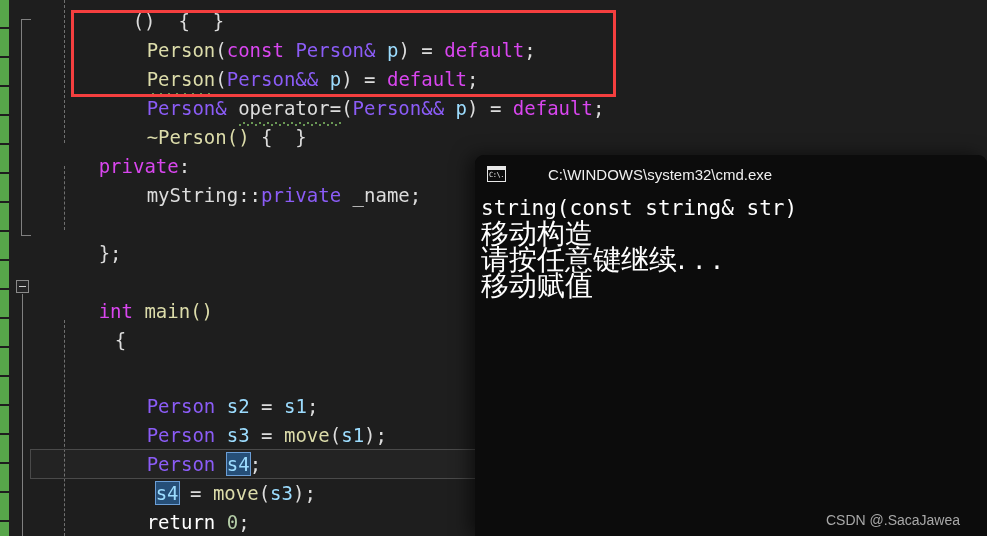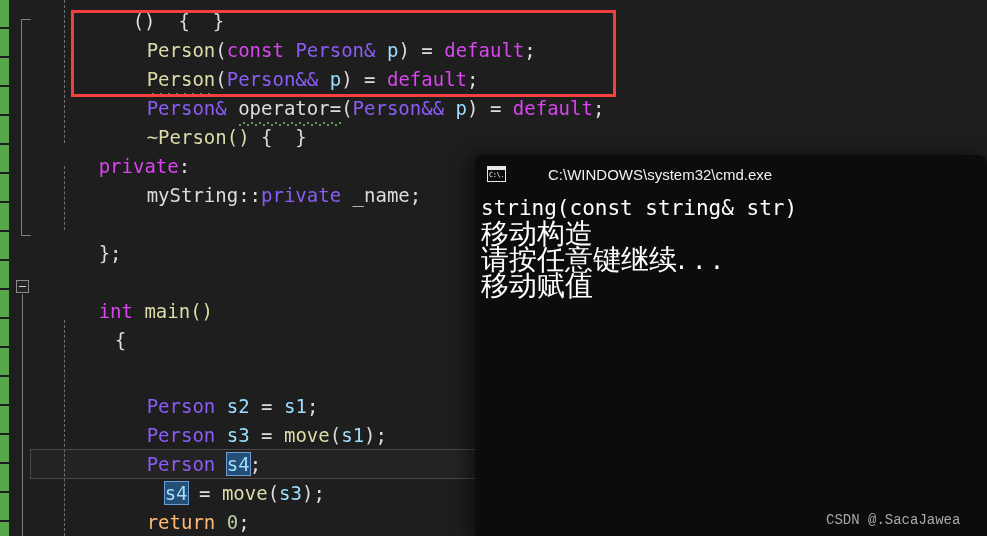--- a/index.html
+++ b/index.html
@@ -85,21 +85,21 @@
     letter-spacing: 0px;
     color: #d4d4d4;
   }
 
   
   .t-key      { color: #d946ef; }  
   .t-type     { color: #8b5cf6; }  
   .t-func     { color: #dcdcaa; }  
   .t-var      { color: #9cdcfe; }  
   .t-plain    { color: #dcdcdc; }  
-  .t-ctrl     { color: #fdba74; }  
+  .t-ctrl     { color: #ffffff; }  
   .t-num      { color: #b5cea8; }  
   .t-punct    { color: #dcdcdc; }
 
   
   .squiggle {
     position: relative;
     display: inline-block;
   }
   .squiggle::after {
     content: "";
@@ -303,21 +303,21 @@
     </div>
 
     <div class="code-line" style="top:392px; left:78px;">
       <span class="t-type">Person</span> <span class="t-var">s3</span> <span class="t-punct">=</span> <span class="t-func">move</span><span class="t-punct">(</span><span class="t-var">s1</span><span class="t-punct">);</span>
     </div>
 
     <div class="code-line" style="top:421px; left:78px;">
       <span class="t-type">Person</span> <span class="ref-hl">s4</span><span class="t-punct">;</span>
     </div>
 
-    <div class="code-line" style="top:450px; left:96px;">
+    <div class="code-line" style="top:450px; left:87px;">
       <span class="ref-hl">s4</span> <span class="t-punct">=</span> <span class="t-func">move</span><span class="t-punct">(</span><span class="t-var">s3</span><span class="t-punct">);</span>
     </div>
 
     <div class="code-line" style="top:479px; left:78px;">
       <span class="t-ctrl">return</span> <span class="t-num">0</span><span class="t-punct">;</span>
     </div>
 
     <div class="code-line" style="top:508px; left:30px;">
       
     </div>
@@ -336,15 +336,15 @@
     </div>
 
     <div id="console-body">
       <div class="console-line">string(const string&amp; str)</div>
       <div class="console-line cjk">移动构造</div>
       <div class="console-line cjk">请按任意键继续. . .</div>
       <div class="console-line cjk">移动赋值</div>
     </div>
   </div>
 
-  <div id="watermark" style="left:826px; top:512px;font-family:Liberation Mono, monospace;">CSDN @.SacaJawea</div>
+  <div id="watermark" style="left:826px; top:512px;">CSDN @.SacaJawea</div>
 
 </div>
 
 </body></html>

